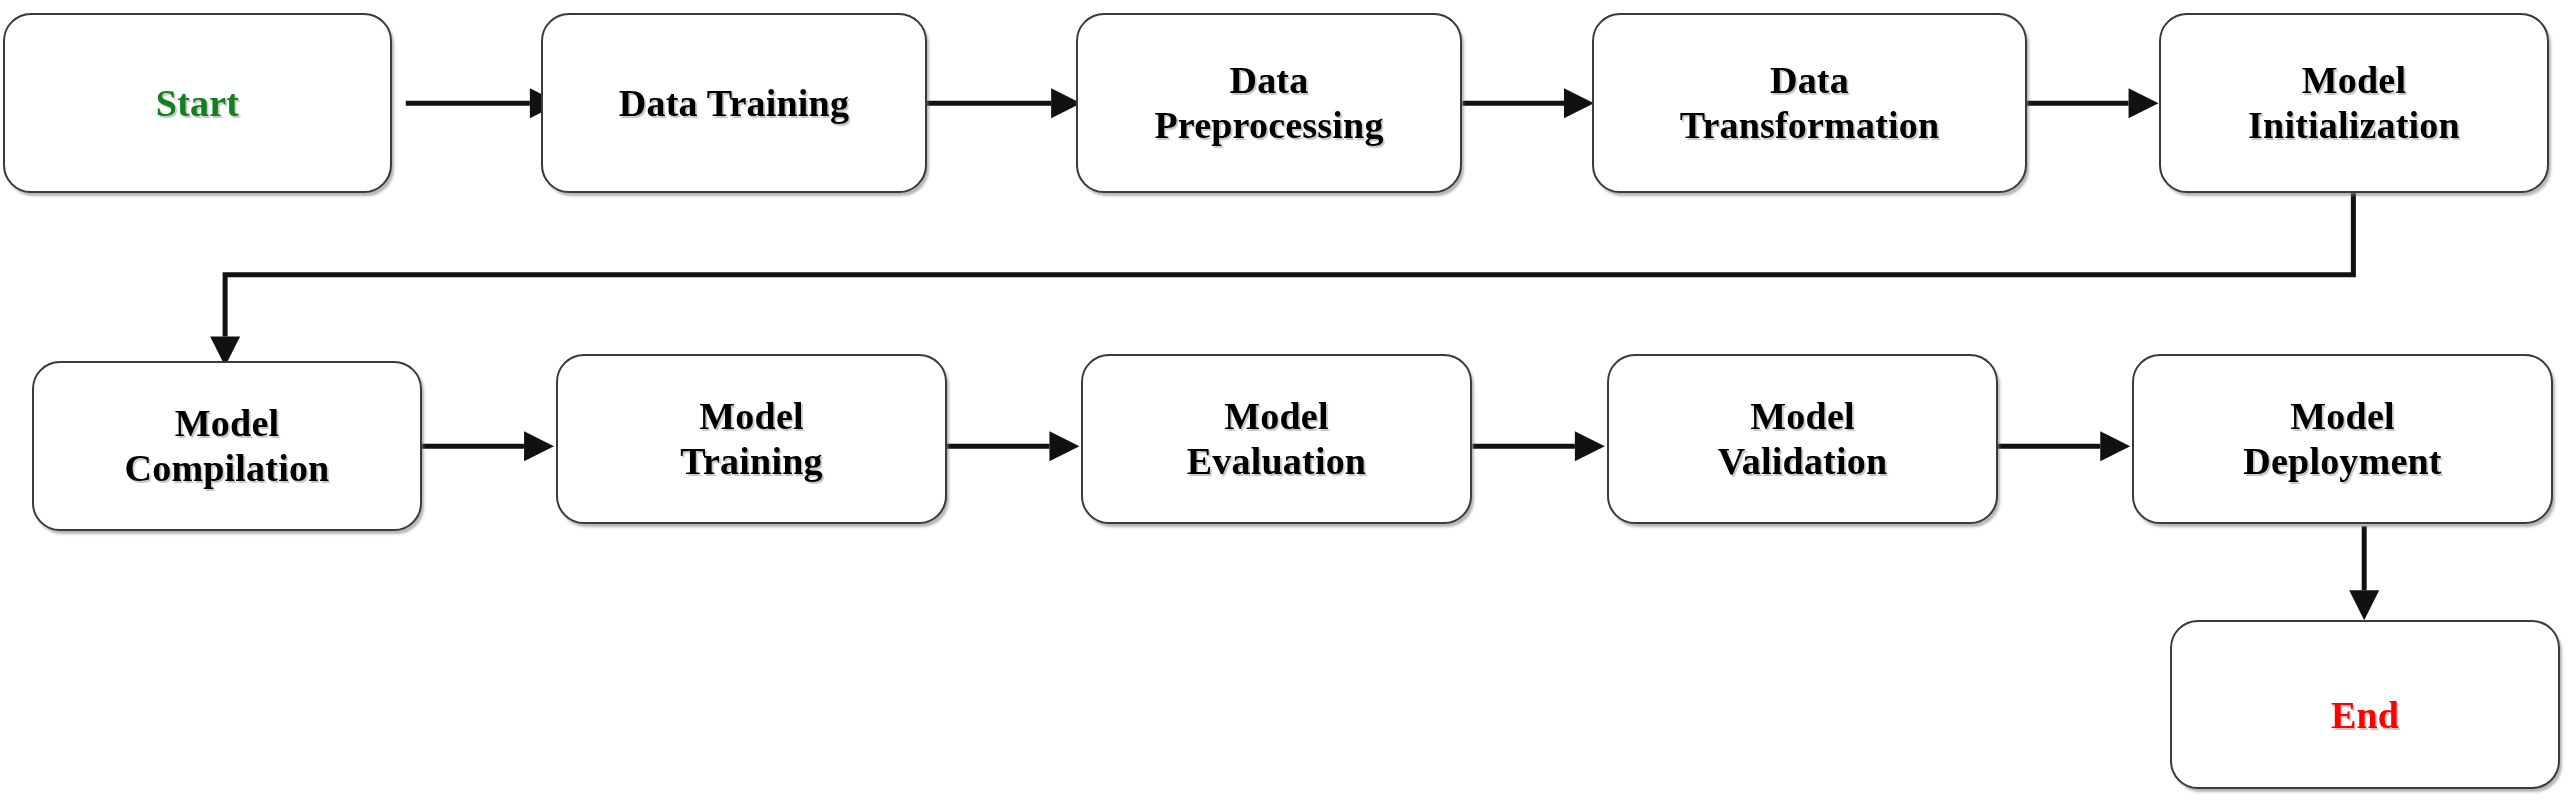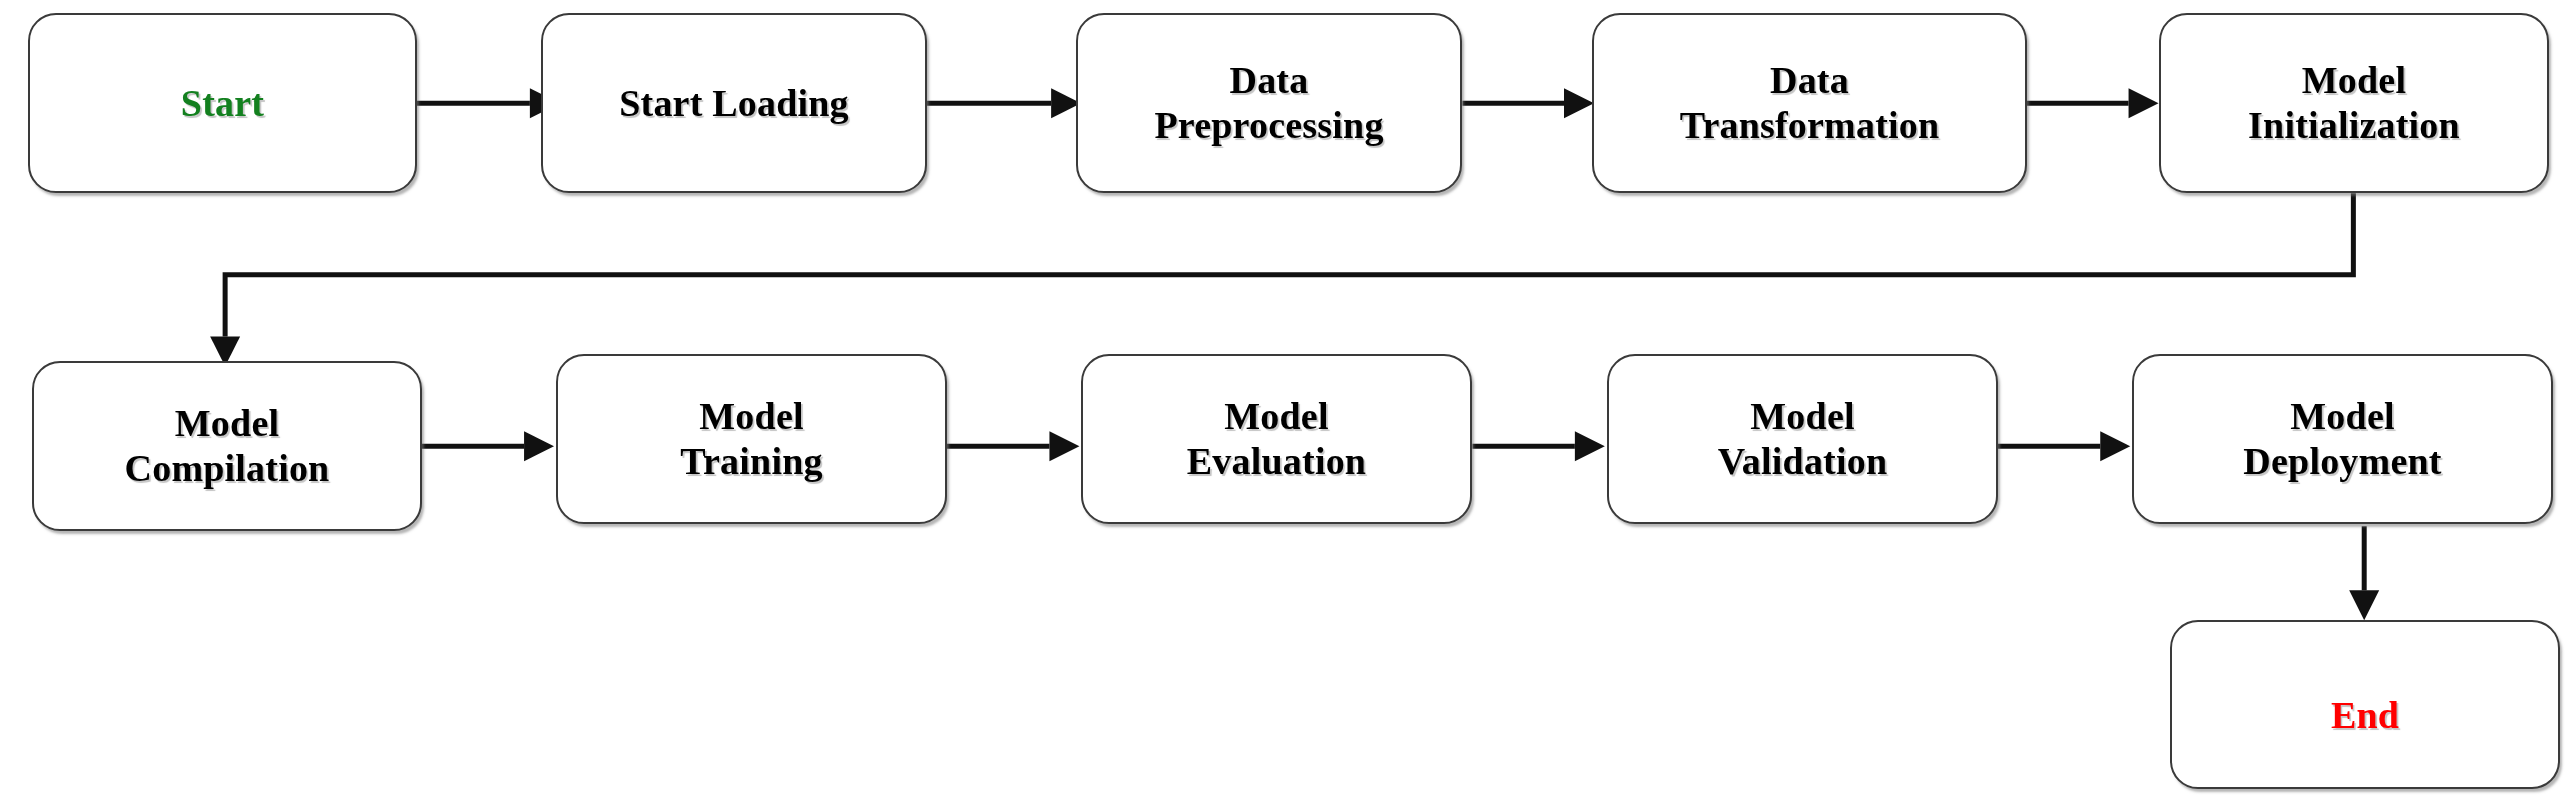--- a/index.html
+++ b/index.html
@@ -104,26 +104,26 @@
       <line x1="2399" y1="536" x2="2522" y2="536"></line>
       <polygon points="2522,518 2558,536 2522,554"></polygon>
     </g>
 
     <g>
       <line x1="2839" y1="632" x2="2839" y2="709"></line>
       <polygon points="2821,709 2839,745 2857,709"></polygon>
     </g>
   </svg>
 
-  <div class="node terminal-start" style="left:28px; top:13.3px; width:389px; height:180px;">
+  <div class="node terminal-start" style="left:3px; top:13.3px; width:389px; height:180px;">
     <span class="label">Start</span>
   </div>
 
   <div class="node" style="left:541px; top:13.3px; width:386px; height:180px;">
-    <span class="label">Start Loading</span>
+    <span class="label">Data Training</span>
   </div>
 
   <div class="node" style="left:1076px; top:13.3px; width:386px; height:180px;">
     <span class="label">Data
 Preprocessing</span>
   </div>
 
   <div class="node" style="left:1592px; top:13.3px; width:435px; height:180px;">
     <span class="label">Data
 Transformation</span>

